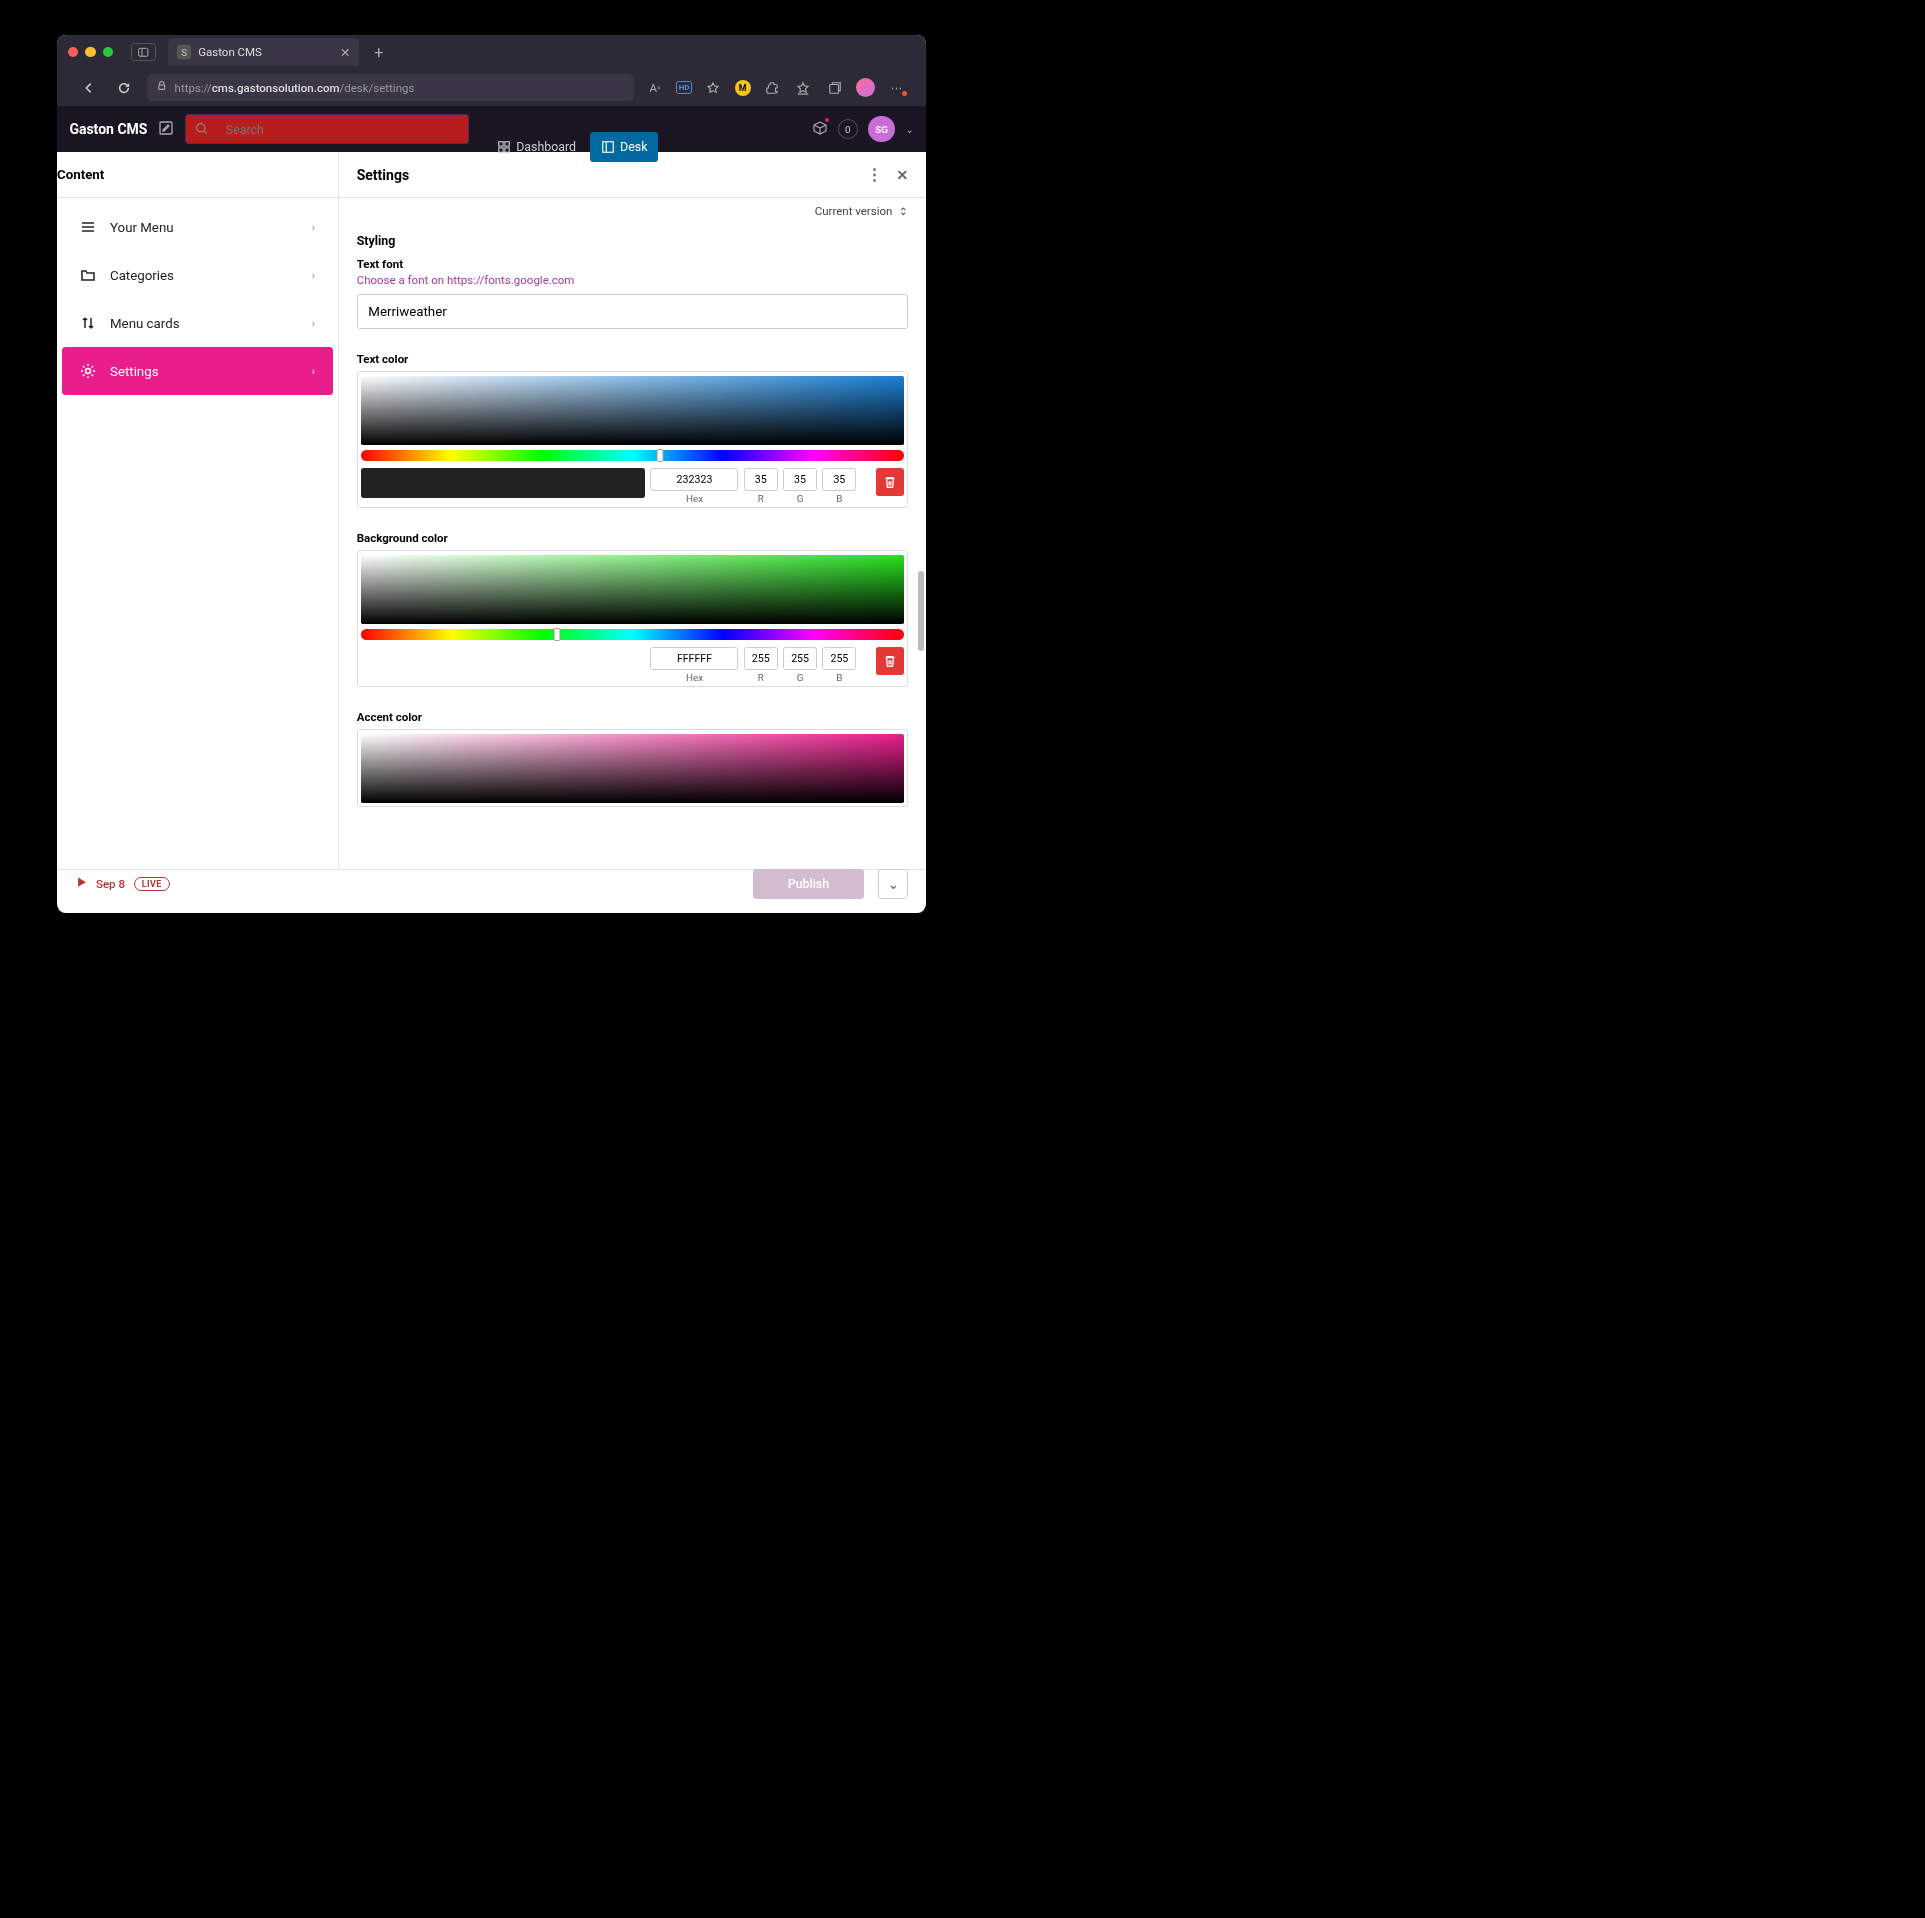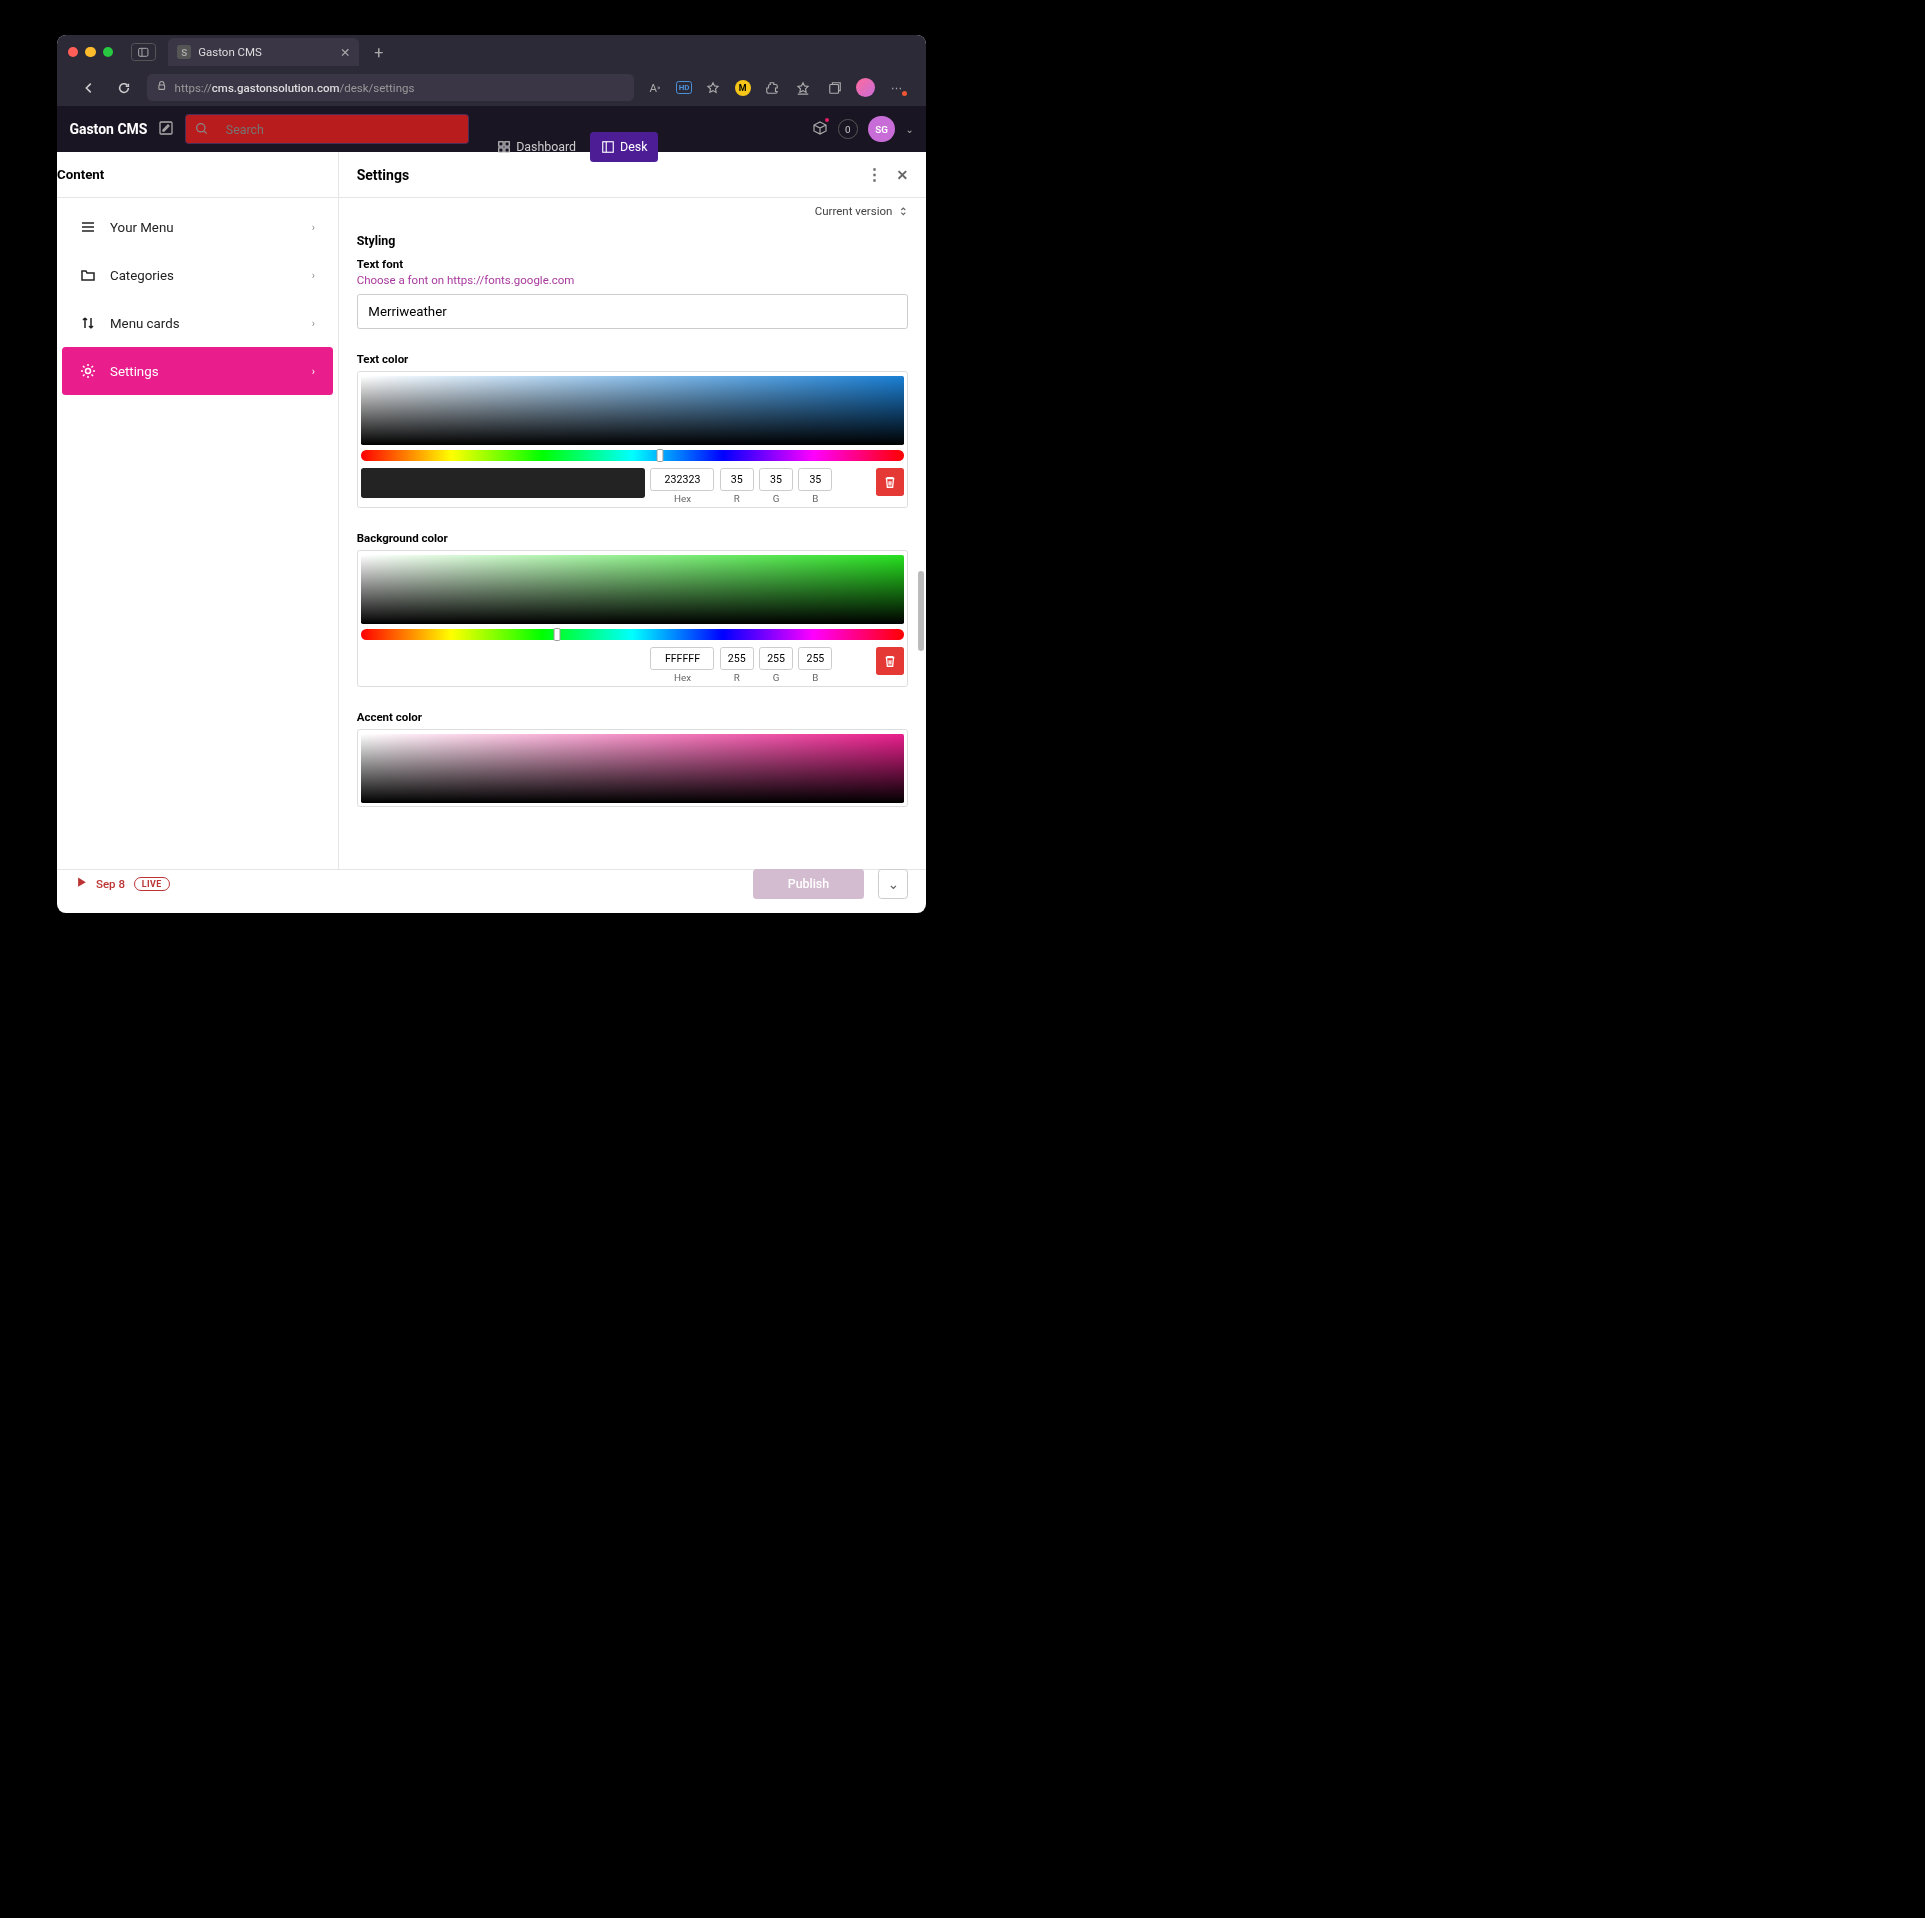--- a/index.html
+++ b/index.html
@@ -29,21 +29,21 @@
 .ticon.more{position:relative;}
 .ticon.more::after{content:"";position:absolute;bottom:1.8px;right:0;width:5.3px;height:5.3px;background:#e53;border-radius:50%;}
 
 .appbar{height:46px;background:#1a1523;display:flex;align-items:center;padding:0 12.4px;gap:10.6px;}
 .brand{color:#fff;font-weight:700;font-size:14px;}
 .editbtn{color:#aaa;cursor:pointer;}
 .search{flex:0 0 284px;height:30px;background:#b91c1c;border:0.9px solid #4a2d5a;border-radius:3.5px;display:flex;align-items:center;padding:0 8.9px;gap:18px;color:#888;}
 .search input{background:none;border:none;outline:none;color:#ddd;font-size:12.4px;flex:1;}
 .navtabs{display:flex;gap:3.5px;margin-left:7px;}
 .navtab{height:30px;padding:0 10.6px;display:flex;align-items:center;gap:5.3px;color:#ccc;font-size:12.4px;cursor:pointer;border-radius:3.5px;margin-top:35px;}
-.navtab.active{background:#4c1d95;color:#fff;}
+.navtab.active{background:#0369a1;color:#fff;}
 .rightbar{margin-left:auto;display:flex;align-items:center;gap:10.6px;}
 .cube{color:#aaa;position:relative;}
 .cube::after{content:"";position:absolute;top:-1.8px;right:-1.8px;width:4.4px;height:4.4px;background:#e91e63;border-radius:50%;}
 .count{width:19.5px;height:19.5px;border:0.9px solid #555;border-radius:50%;display:flex;align-items:center;justify-content:center;color:#ccc;font-size:9.8px;}
 .user{width:26.6px;height:26.6px;border-radius:50%;background:#c86dd7;display:flex;align-items:center;justify-content:center;color:#fff;font-size:9.8px;font-weight:600;}
 .chev{color:#aaa;font-size:9.8px;}
 
 .body{display:flex;height:calc(100% - 117px - 44px);}
 .sidebar{width:282px;border-right:0.9px solid #e5e5e5;display:flex;flex-direction:column;}
 .sidehead{height:46px;display:flex;align-items:center;padding:0 0;font-weight:700;font-size:13.3px;border-bottom:0.9px solid #e5e5e5;}
@@ -71,21 +71,21 @@
 .sat-green{background:linear-gradient(to top,#000,transparent),linear-gradient(to right,#fff,#26e01f);}
 .sat-pink{background:linear-gradient(to top,#000,transparent),linear-gradient(to right,#fff,#e91e8c);}
 .hue{height:10.6px;margin-top:5.3px;border-radius:5.3px;background:linear-gradient(to right,#f00,#ff0,#0f0,#0ff,#00f,#f0f,#f00);position:relative;cursor:pointer;}
 .hue .thumb{position:absolute;top:-0.9px;width:7px;height:12.4px;background:#fff;border:0.9px solid #999;border-radius:1.8px;transform:translateX(-50%);}
 .colorvals{display:flex;gap:5.3px;margin-top:7px;align-items:flex-start;}
 .swatch{width:284px;height:30px;border-radius:2.7px;}
 .swatch.hidden{visibility:hidden;width:284px;}
 .valgroup{display:flex;flex-direction:column;align-items:center;gap:1.8px;}
 .valgroup input{height:23px;border:0.9px solid #ccc;border-radius:2.7px;text-align:center;font-size:10.6px;outline:none;}
 .valgroup .lab{font-size:9.8px;color:#666;}
-.hexin{width:64px;}.rgbin{width:34px;}
+.hexin{width:88px;}.rgbin{width:34px;}
 .trash{width:28px;height:28px;background:#e53935;border-radius:2.7px;display:flex;align-items:center;justify-content:center;color:#fff;cursor:pointer;margin-left:auto;}
 
 .footer{height:28px;border-top:0.9px solid #e5e5e5;display:flex;align-items:center;padding:0 17.7px;gap:8.9px;}
 .footer .play{color:#b33;}
 .footer .date{color:#b33;font-size:11.5px;font-weight:500;}
 .live{border:0.9px solid #b33;color:#b33;font-size:8.9px;font-weight:700;padding:1px 7px;border-radius:8.9px;letter-spacing:0.4px;}
 .publish{margin-left:auto;height:30px;padding:0 35px;background:#d4bcd0;color:#fff;border:none;border-radius:3.5px;font-size:12.4px;font-weight:500;cursor:pointer;}
 .pubmore{width:30px;height:30px;border:0.9px solid #ccc;border-radius:3.5px;display:flex;align-items:center;justify-content:center;color:#666;cursor:pointer;margin-left:5.3px;}
 
 .scrollbar{position:absolute;right:1.8px;top:346px;width:6.2px;height:80px;background:#bbb;border-radius:3.5px;}

